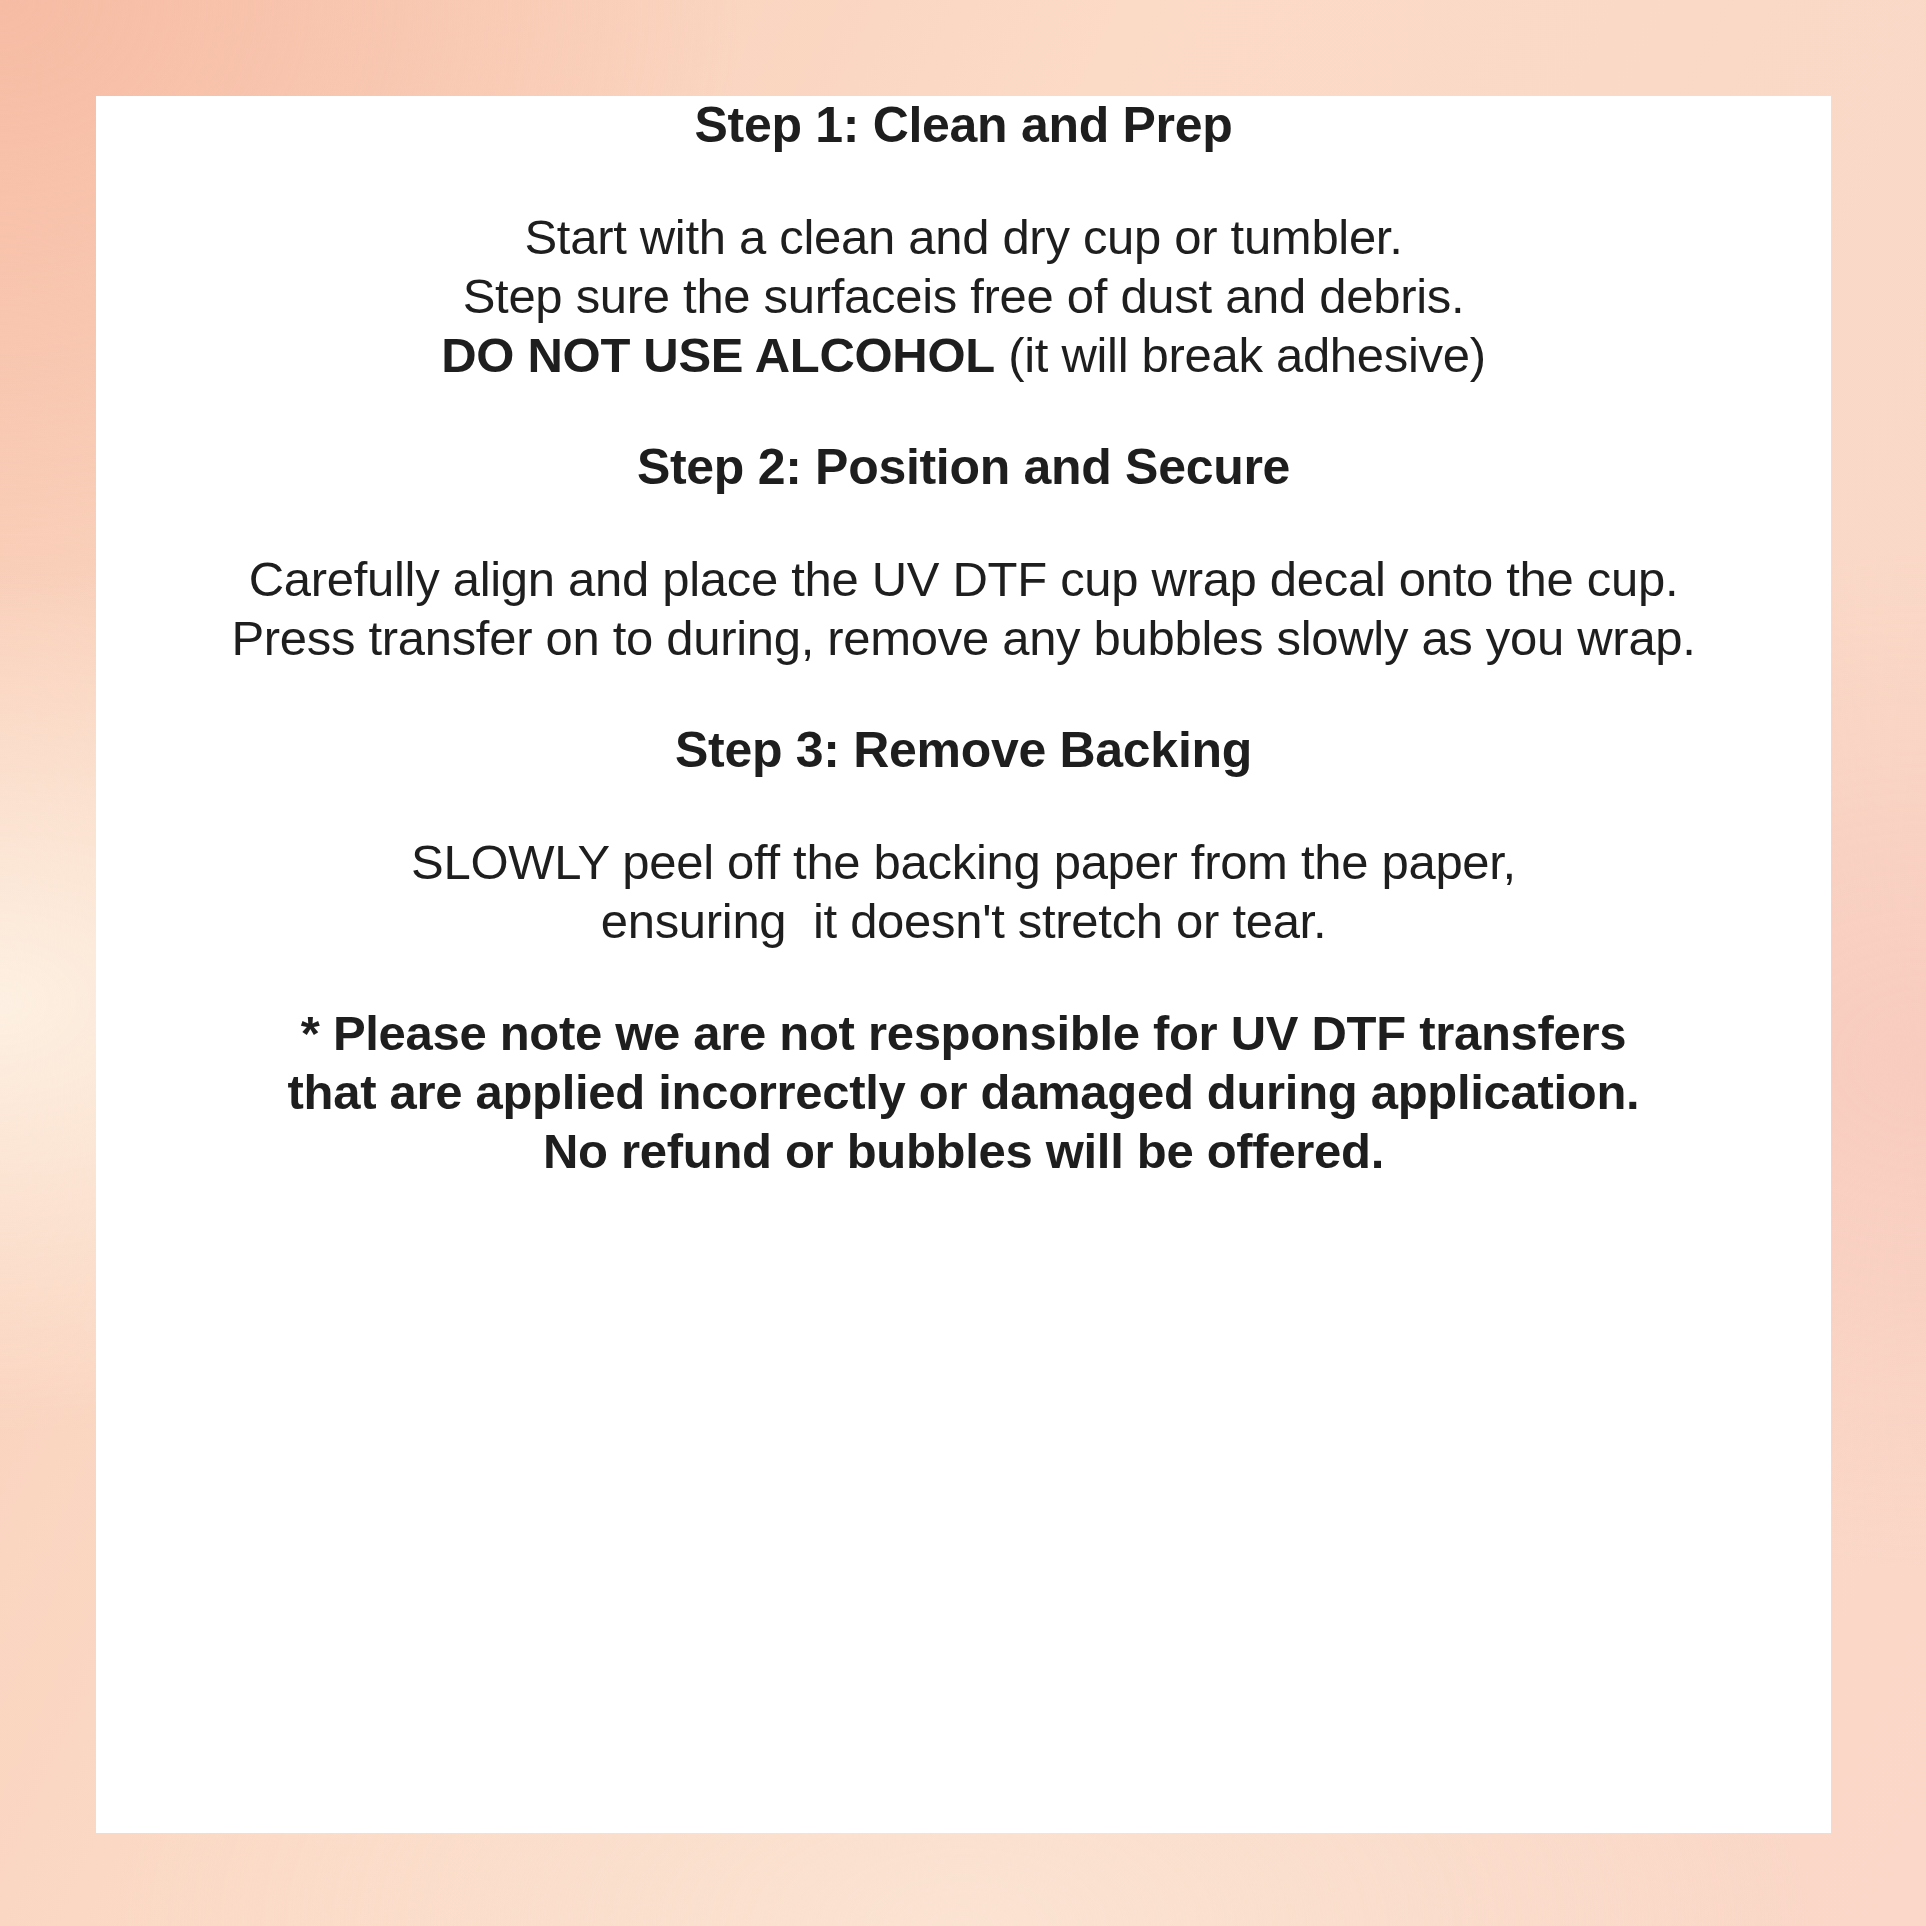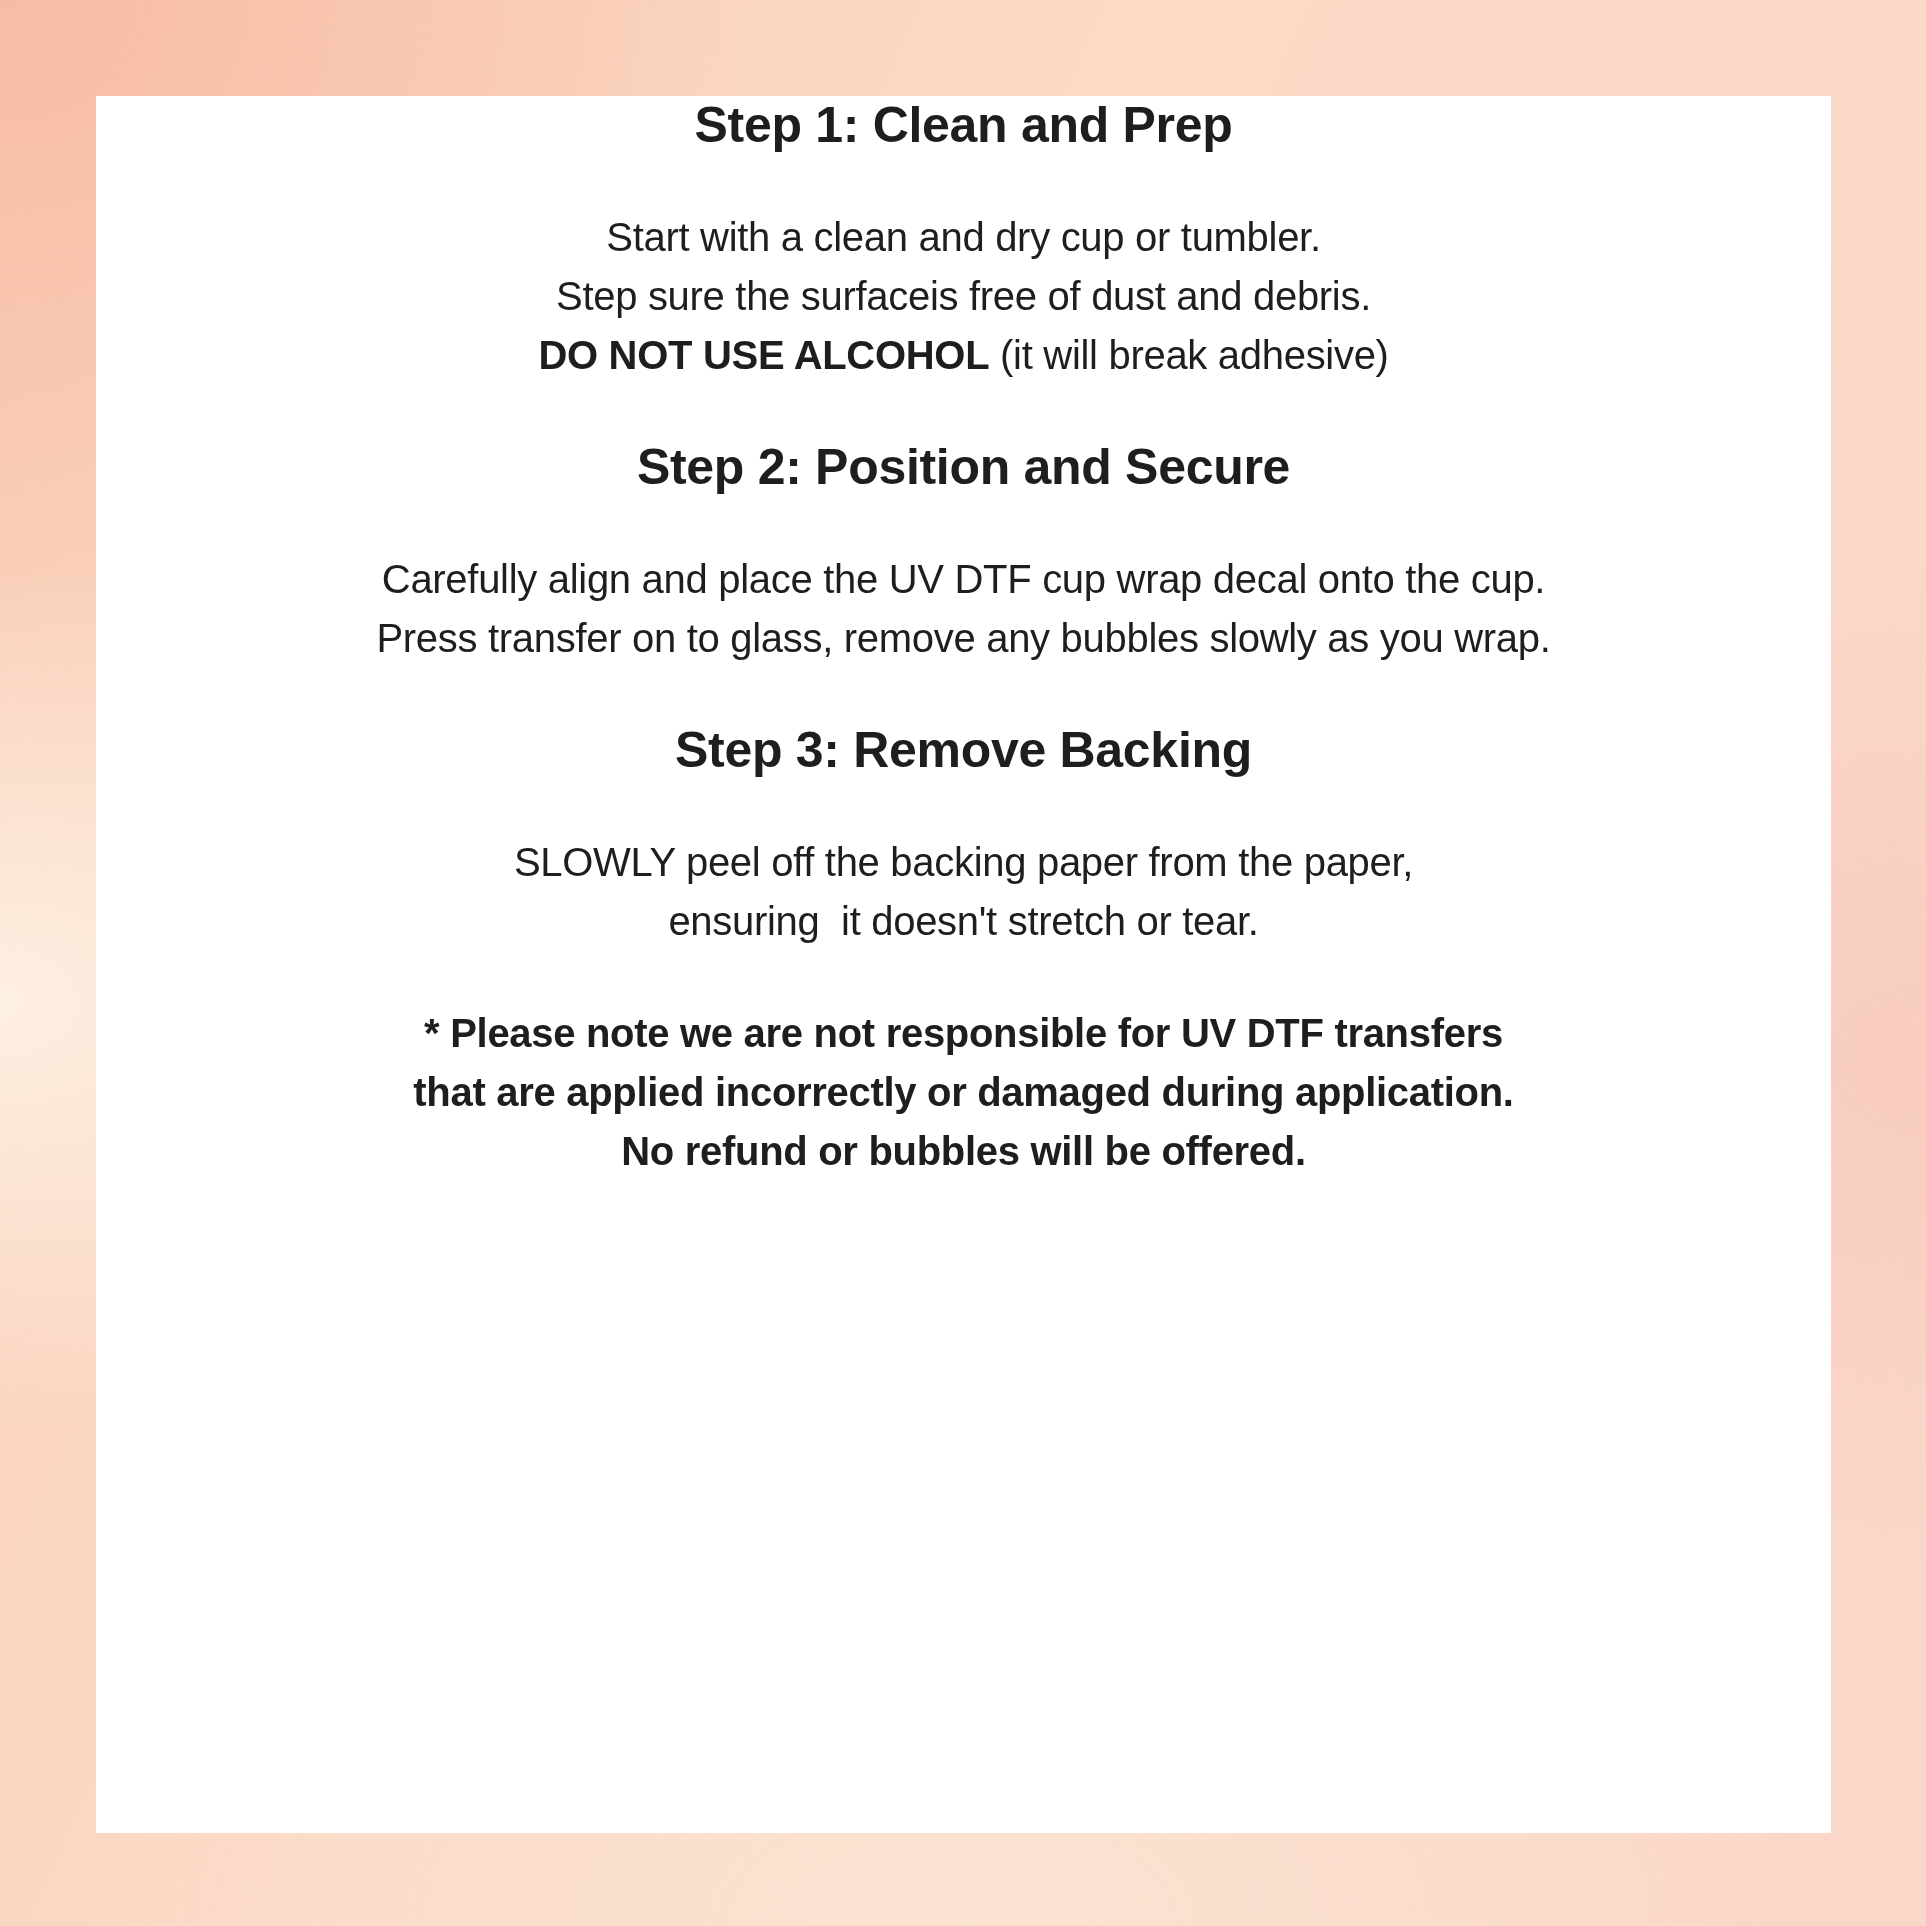--- a/index.html
+++ b/index.html
@@ -23,21 +23,21 @@
     position: absolute;
     left: 96px;
     top: 96px;
     width: 1735px;
     height: 1737px;
     background: #ffffff;
     box-sizing: border-box;
   }
   .line {
     text-align: center;
-    font-size: 40px;
+    font-size: 49px;
     line-height: 59px;
     height: 59px;
     color: #1e1e1e;
     white-space: pre-wrap;
     letter-spacing: -0.3px;
   }
   .title {
     font-weight: 700;
     font-size: 50px;
     margin-bottom: 53px;
@@ -63,21 +63,21 @@
   <section>
     <div class="line title">Step 1: Clean and Prep</div>
     <div class="line"><span class="b"></span><span>Start with a clean and dry cup or tumbler.</span></div>
     <div class="line"><span class="b"></span><span>Step sure the surfaceis free of dust and debris.</span></div>
     <div class="line"><span class="b">DO NOT USE ALCOHOL</span><span> (it will break adhesive)</span></div>
   </section>
 
   <section>
     <div class="line title">Step 2: Position and Secure</div>
     <div class="line"><span class="b"></span><span>Carefully align and place the UV DTF cup wrap decal onto the cup.</span></div>
-    <div class="line"><span class="b"></span><span>Press transfer on to glass, remove any bubbles slowly as you wrap.</span></div>
+    <div class="line"><span class="b"></span><span>Press transfer on to during, remove any bubbles slowly as you wrap.</span></div>
   </section>
 
   <section>
     <div class="line title">Step 3: Remove Backing</div>
     <div class="line"><span class="b"></span><span>SLOWLY peel off the backing paper from the paper,</span></div>
     <div class="line"><span class="b"></span><span>ensuring  it doesn't stretch or tear.</span></div>
   </section>
 
 
 

